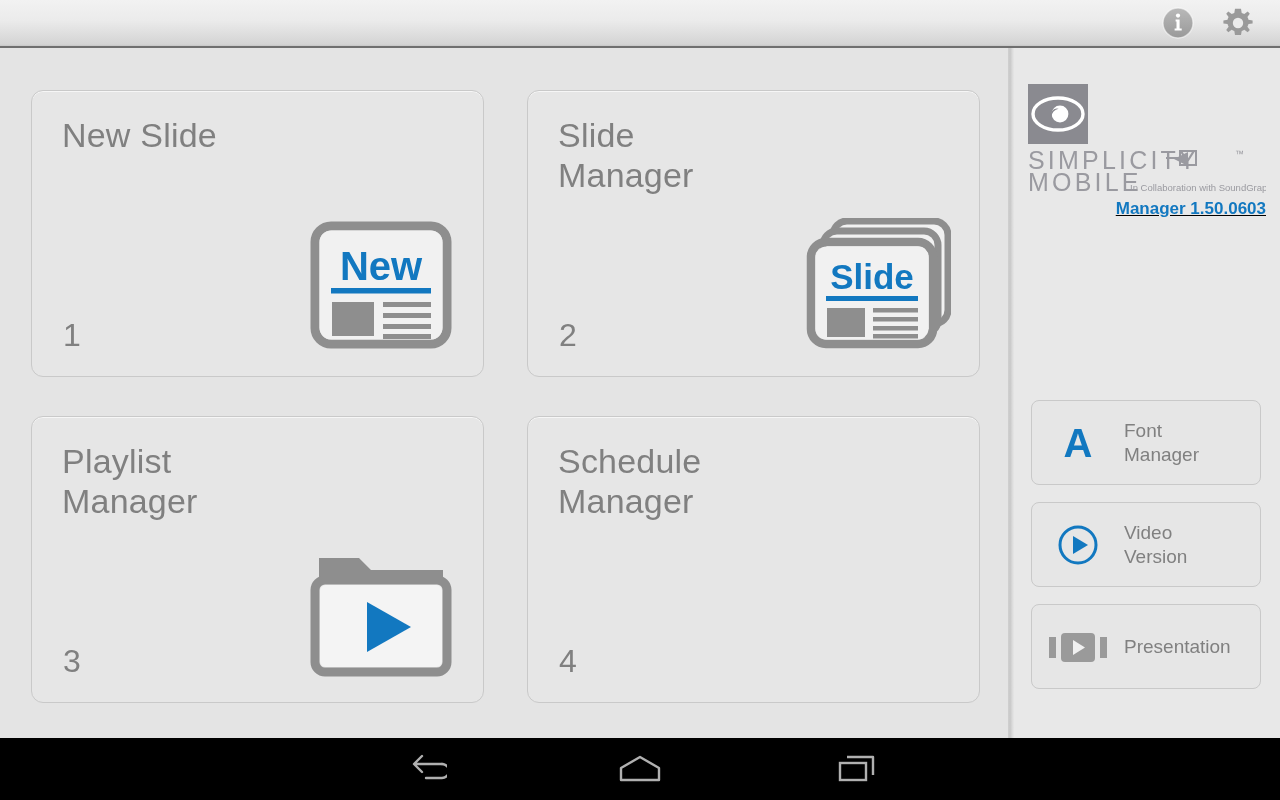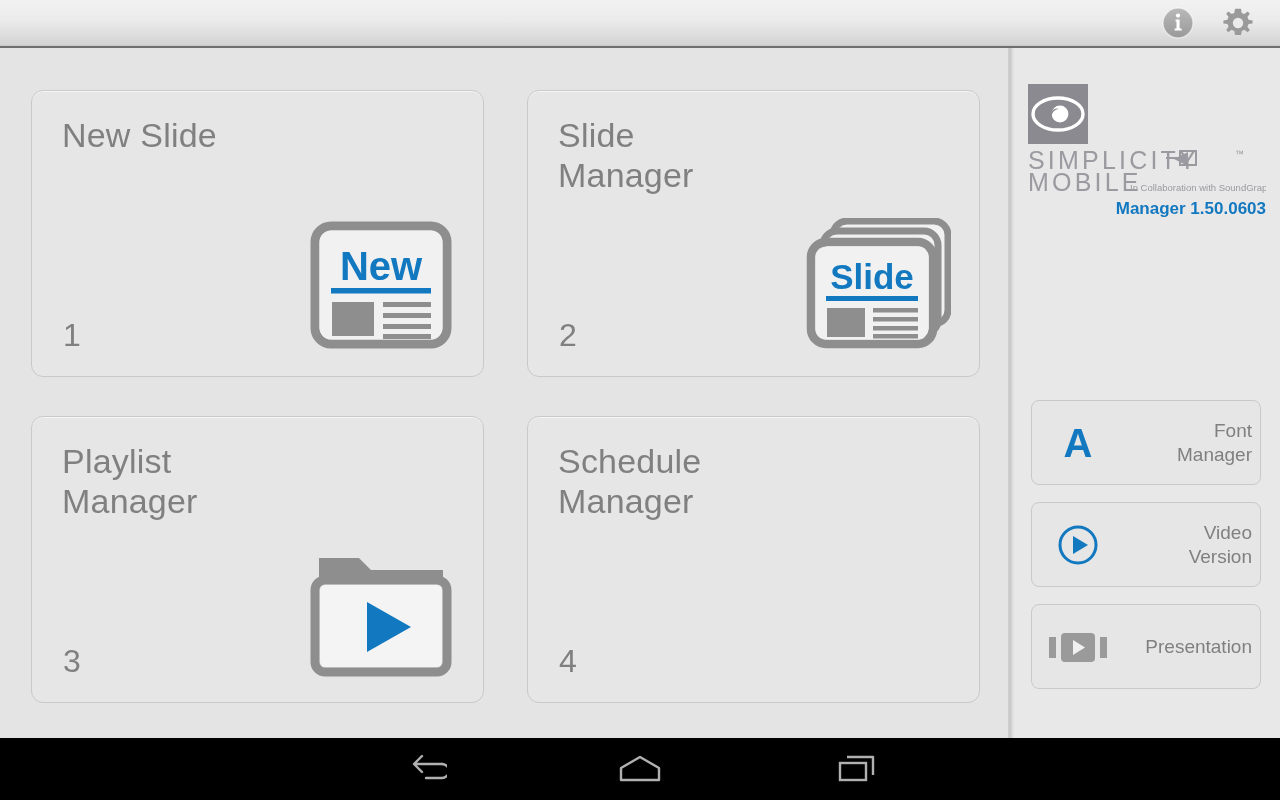--- a/index.html
+++ b/index.html
@@ -84,20 +84,21 @@
   }
   .tile-icon {
     position: absolute; right: 28px; bottom: 24px;
     width: 148px; height: 134px;
   }
 
   
   .brand {
     position: absolute; top: 36px; left: 14px;
     width: 240px;
+    text-decoration: underline;
   }
   .brand-logo { width: 60px; height: 60px; display: block; }
   .brand-wordmark { margin-top: 2px; }
   .brand-version {
     text-align: right;
     color: #1278c0;
     font-size: 17px;
     font-weight: bold;
     margin-top: 1px;
     padding-right: 2px;
@@ -118,21 +119,21 @@
     display: flex; align-items: center;
     cursor: pointer;
   }
   .side-btn-icon {
     width: 92px;
     display: flex; align-items: center; justify-content: center;
     flex: 0 0 92px;
   }
   .side-btn-label {
     flex: 1;
-    text-align: right;
+    text-align: left;
     font-size: 19px; line-height: 24px;
     color: #808080;
     white-space: pre-line;
     padding-right: 8px;
   }
   .font-a {
     font-size: 40px; font-weight: bold; color: #1278c0;
     line-height: 40px;
   }
 

